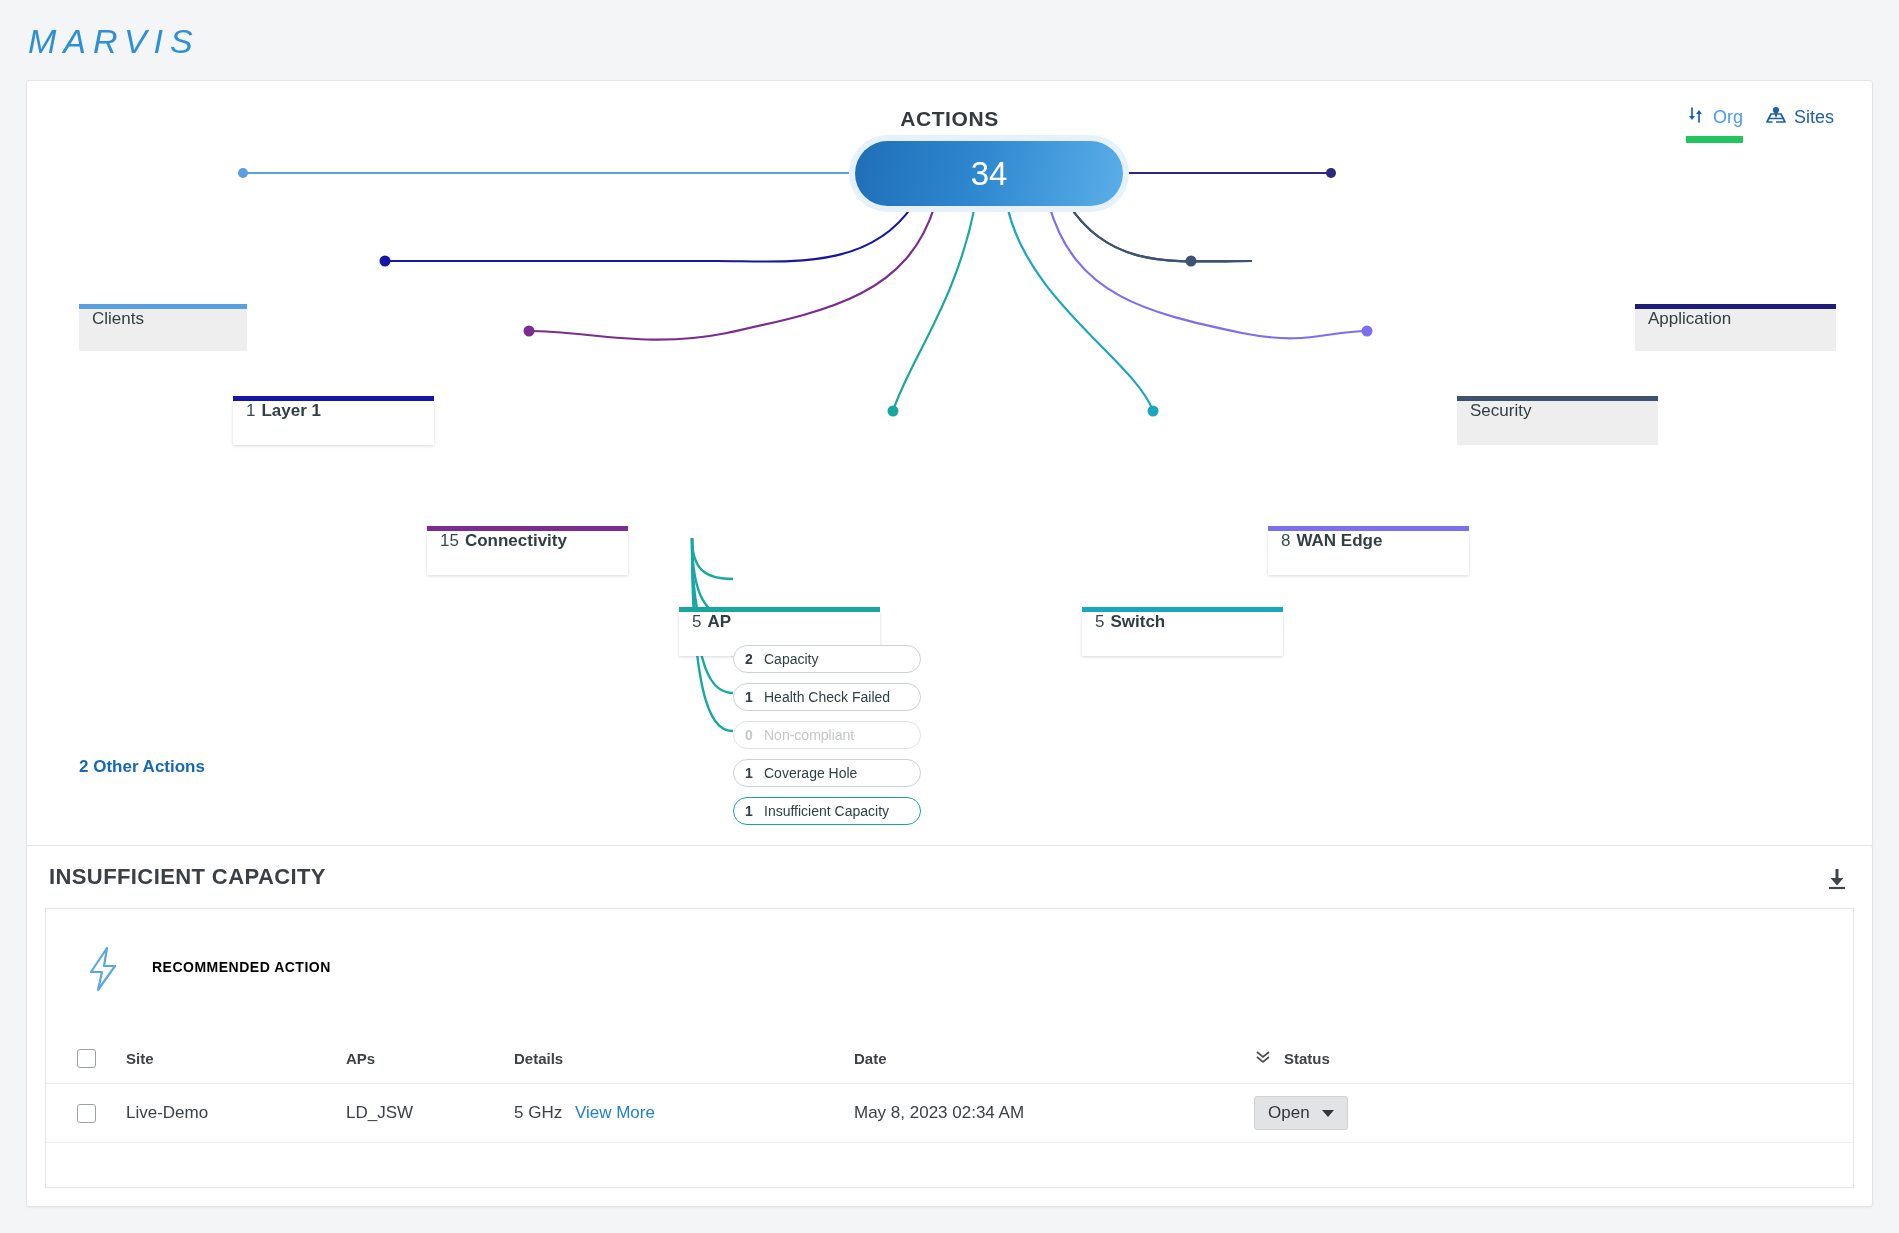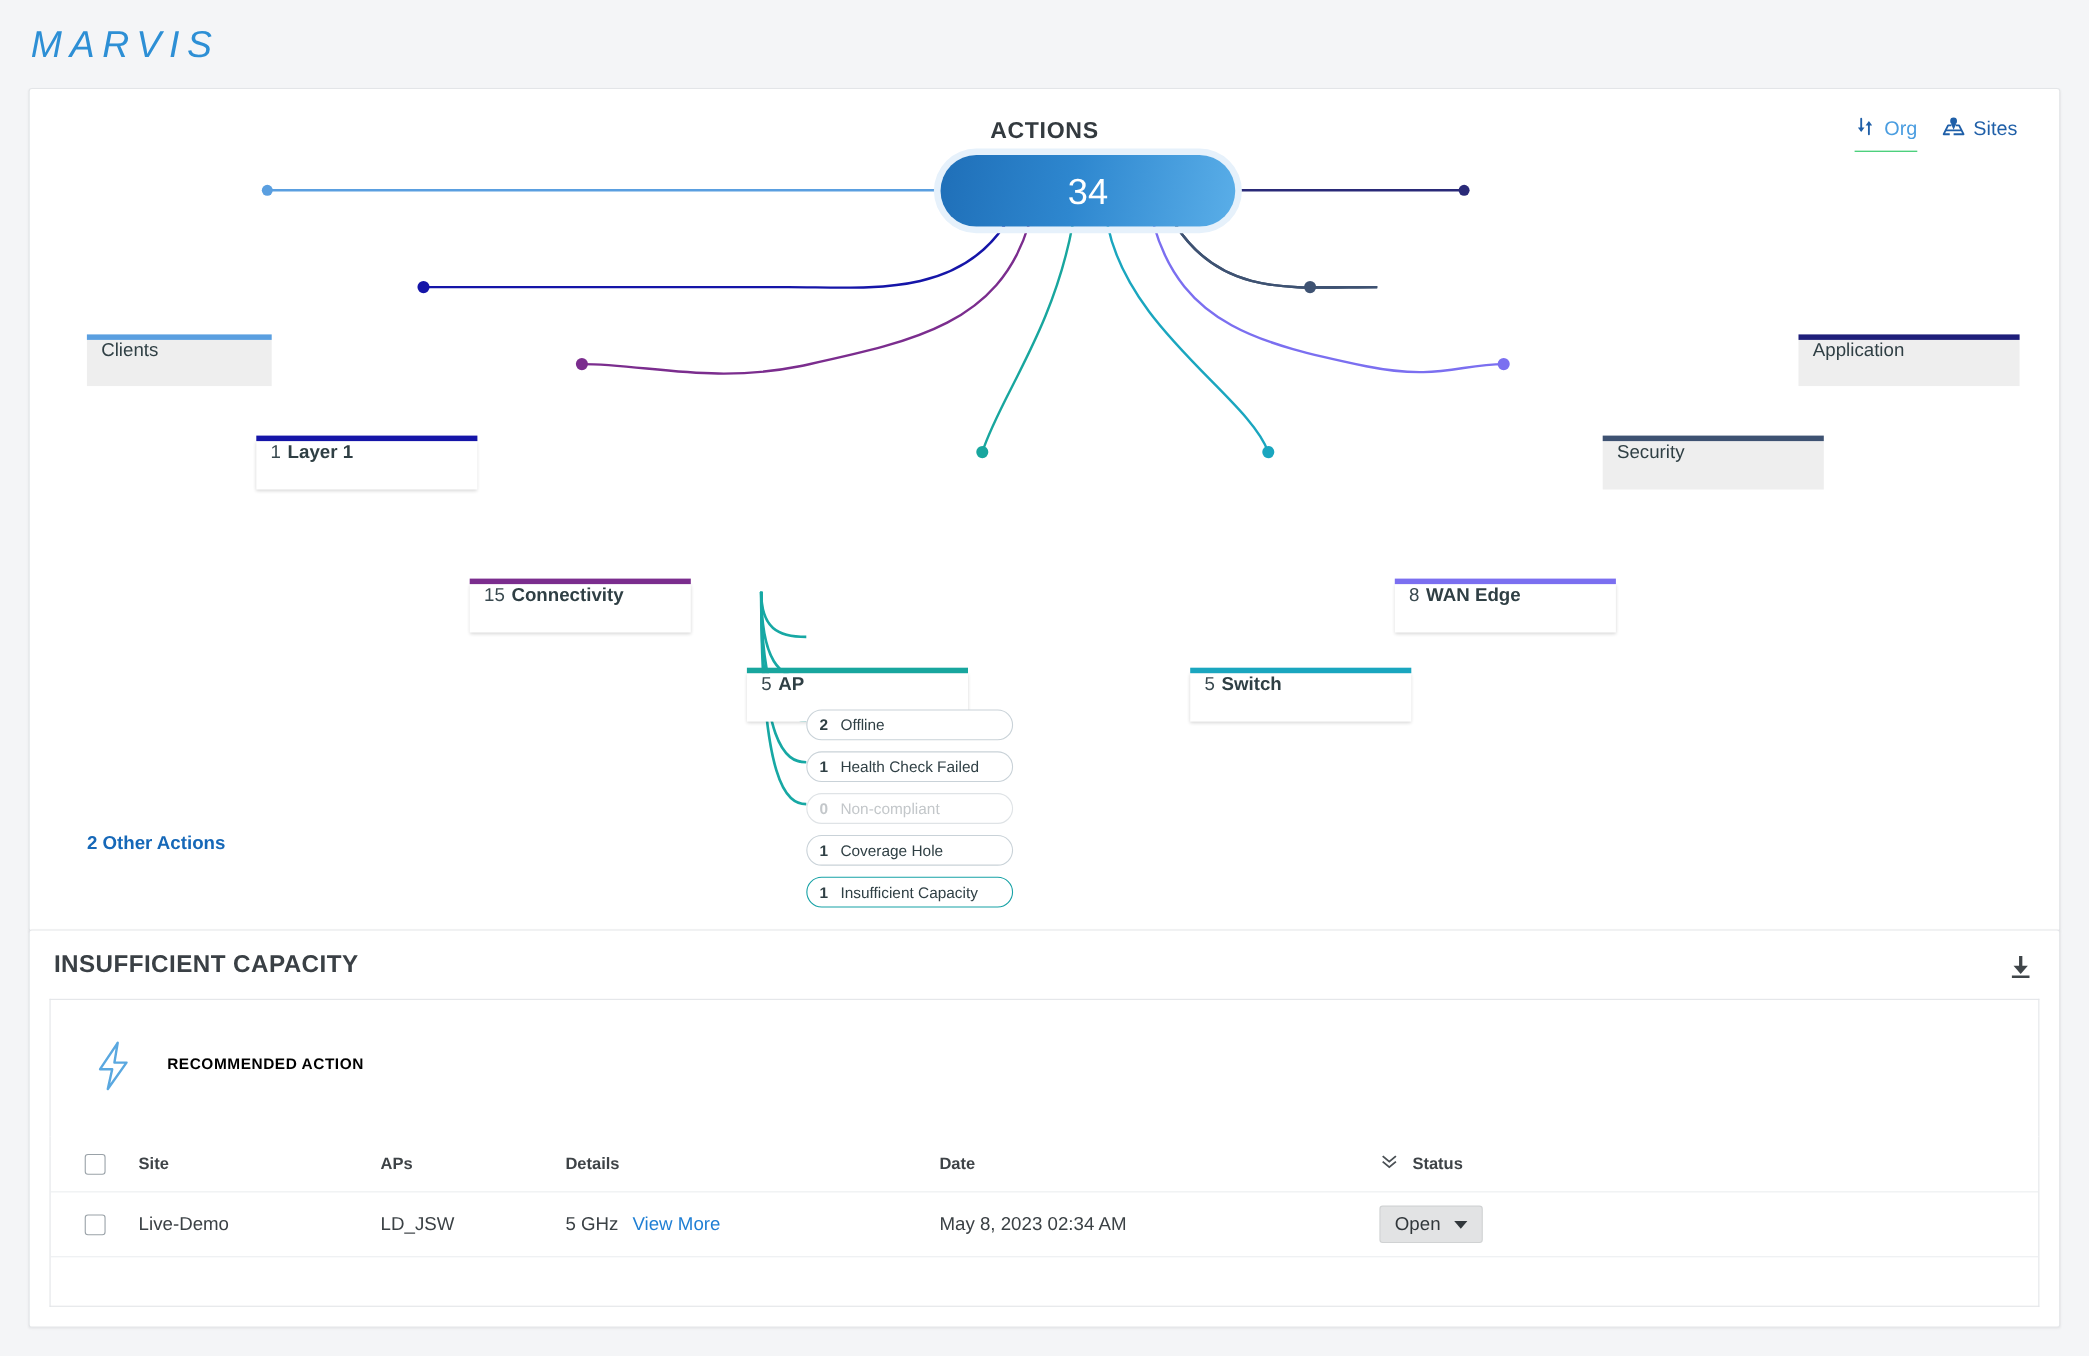--- a/index.html
+++ b/index.html
@@ -40,21 +40,21 @@
   .scope-toggle {
     position: absolute; right: 38px; top: 24px;
     display: flex; align-items: flex-start; gap: 22px;
   }
   .scope-item {
     display: flex; align-items: center; gap: 7px;
     cursor: pointer; padding-bottom: 7px;
   }
   .scope-item .lbl { font-size: 18px; }
   .scope-item.active .lbl { color: #4a9de0; }
-  .scope-item.active { border-bottom: 1px solid #22c55e; }
+  .scope-item.active { border-bottom: 7px solid #22c55e; }
   .scope-item:not(.active) .lbl { color: #1f5fa8; }
   .scope-ico { display: block; }
 
   
   .diagram { position: absolute; inset: 0; }
   .edges { position: absolute; left: 0; top: 0; width: 1847px; height: 745px; }
 
   .hub {
     position: absolute; left: 828px; top: 60px;
     width: 268px; height: 65px; border-radius: 33px;
@@ -268,21 +268,21 @@
       </div>
 
       <div class="node" style="left:1055px; top:531px; width:201px; height:44px;">
         <span class="bar" style="background:#1aa6bf"></span>
         <span class="cnt">5</span>
         <span class="nm">Switch</span>
       </div>
 
       <div class="pill" style="left:706px; top:564px;">
         <span class="pcnt">2</span>
-        <span class="pnm">Offline</span>
+        <span class="pnm">Capacity</span>
       </div>
       <div class="pill" style="left:706px; top:602px;">
         <span class="pcnt">1</span>
         <span class="pnm">Health Check Failed</span>
       </div>
       <div class="pill zero" style="left:706px; top:640px;">
         <span class="pcnt">0</span>
         <span class="pnm">Non-compliant</span>
       </div>
       <div class="pill" style="left:706px; top:678px;">

